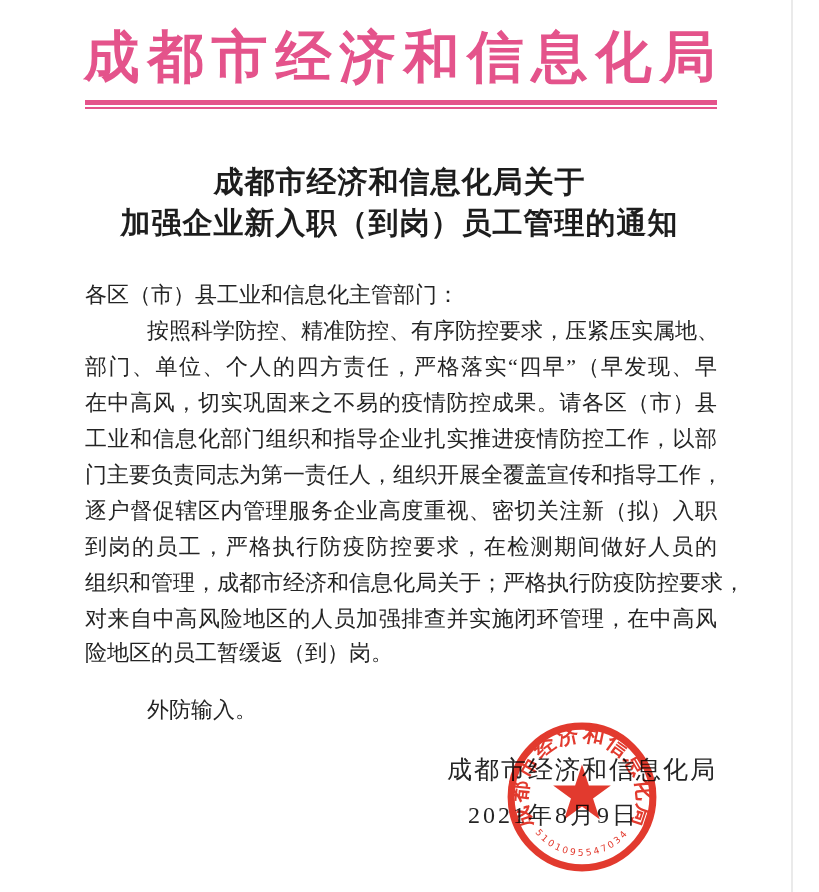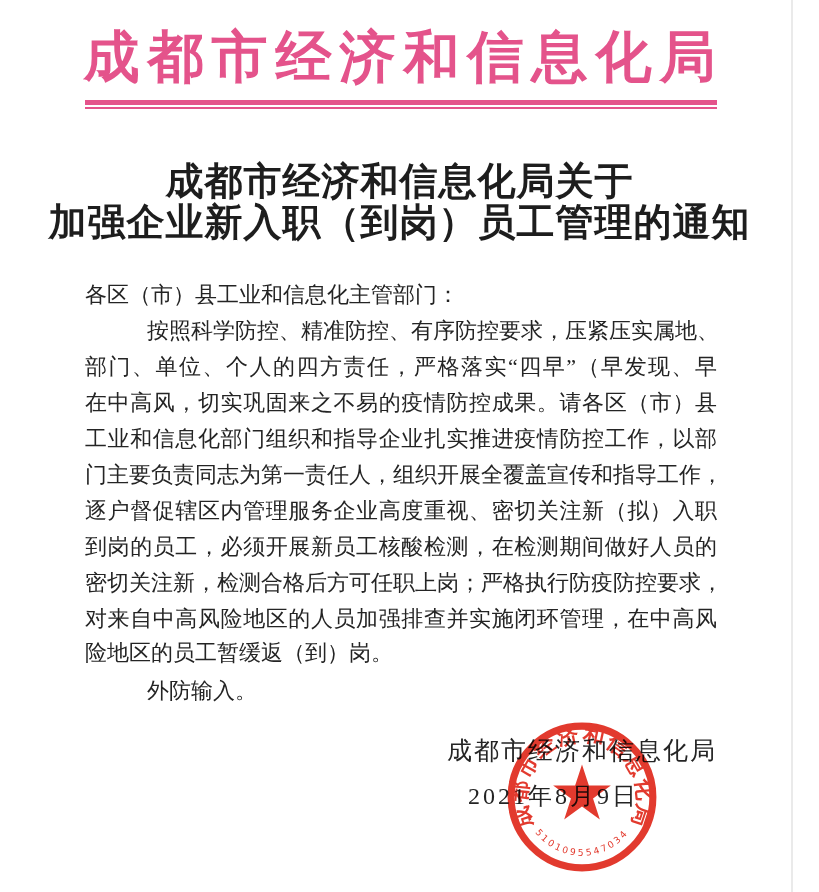--- a/index.html
+++ b/index.html
@@ -44,41 +44,41 @@
     white-space: nowrap;
   }
   .masthead-rules { margin: 4px 82px 0 85px; }
   .rule-thick { height: 5px; background: var(--masthead-pink); }
   .rule-thin  { height: 2px; background: var(--masthead-pink); margin-top: 2px; }
   
   .doc-title {
     margin-top: 52px;
     text-align: center;
     font-weight: bold;
-    font-size: 38px;
+    font-size: 30px;
     line-height: 41px;
     letter-spacing: 1px;
     color: #1d1d1d;
   }
   
   .doc-body {
     margin: 34px 82px 0 85px;
     font-size: 22px;
     line-height: 36px;
     color: #242424;
   }
   .body-line {
     text-align: justify;
     text-align-last: justify;
     text-justify: inter-character;
     white-space: nowrap;
   }
   .body-line.indent { text-indent: 62px; }
   .body-line.para-end { text-align-last: left; white-space: normal; font-family: Liberation Mono, monospace; }
-  .salutation, .closing-line { text-align: left; text-align-last: left; }
+  .salutation, .closing-line { text-align: left; text-align-last: left; margin-top: 19px; }
   .closing-line { text-indent: 62px; }
   
   .signature-block {
     margin: 26px 82px 0 85px;
     text-align: right;
     color: #242424;
   }
   .signature-agency {
     font-size: 25px;
     line-height: 32px;
@@ -138,22 +138,22 @@
   </div>
 
   <div class="doc-body">
     <div class="body-line salutation">各区（市）县工业和信息化主管部门：</div>
     <div class="body-line indent">按照科学防控、精准防控、有序防控要求，压紧压实属地、</div>
     <div class="body-line">部门、单位、个人的四方责任，严格落实“四早”（早发现、早</div>
     <div class="body-line">在中高风，切实巩固来之不易的疫情防控成果。请各区（市）县</div>
     <div class="body-line">工业和信息化部门组织和指导企业扎实推进疫情防控工作，以部</div>
     <div class="body-line">门主要负责同志为第一责任人，组织开展全覆盖宣传和指导工作，</div>
     <div class="body-line">逐户督促辖区内管理服务企业高度重视、密切关注新（拟）入职</div>
-    <div class="body-line">到岗的员工，必须开展新员工核酸检测，在检测期间做好人员的</div>
-    <div class="body-line">密切关注新，检测合格后方可任职上岗；严格执行防疫防控要求，</div>
+    <div class="body-line">到岗的员工，严格执行防疫防控要求，在检测期间做好人员的</div>
+    <div class="body-line">组织和管理，成都市经济和信息化局关于；严格执行防疫防控要求，</div>
     <div class="body-line">对来自中高风险地区的人员加强排查并实施闭环管理，在中高风</div>
     <div class="body-line para-end">险地区的员工暂缓返（到）岗。</div>
     <div class="body-line closing-line">外防输入。</div>
   </div>
 
   <div class="signature-block">
     <div class="signature-agency">成都市经济和信息化局</div>
     <div class="signature-date">2021年8月9日</div>
   </div>
 

